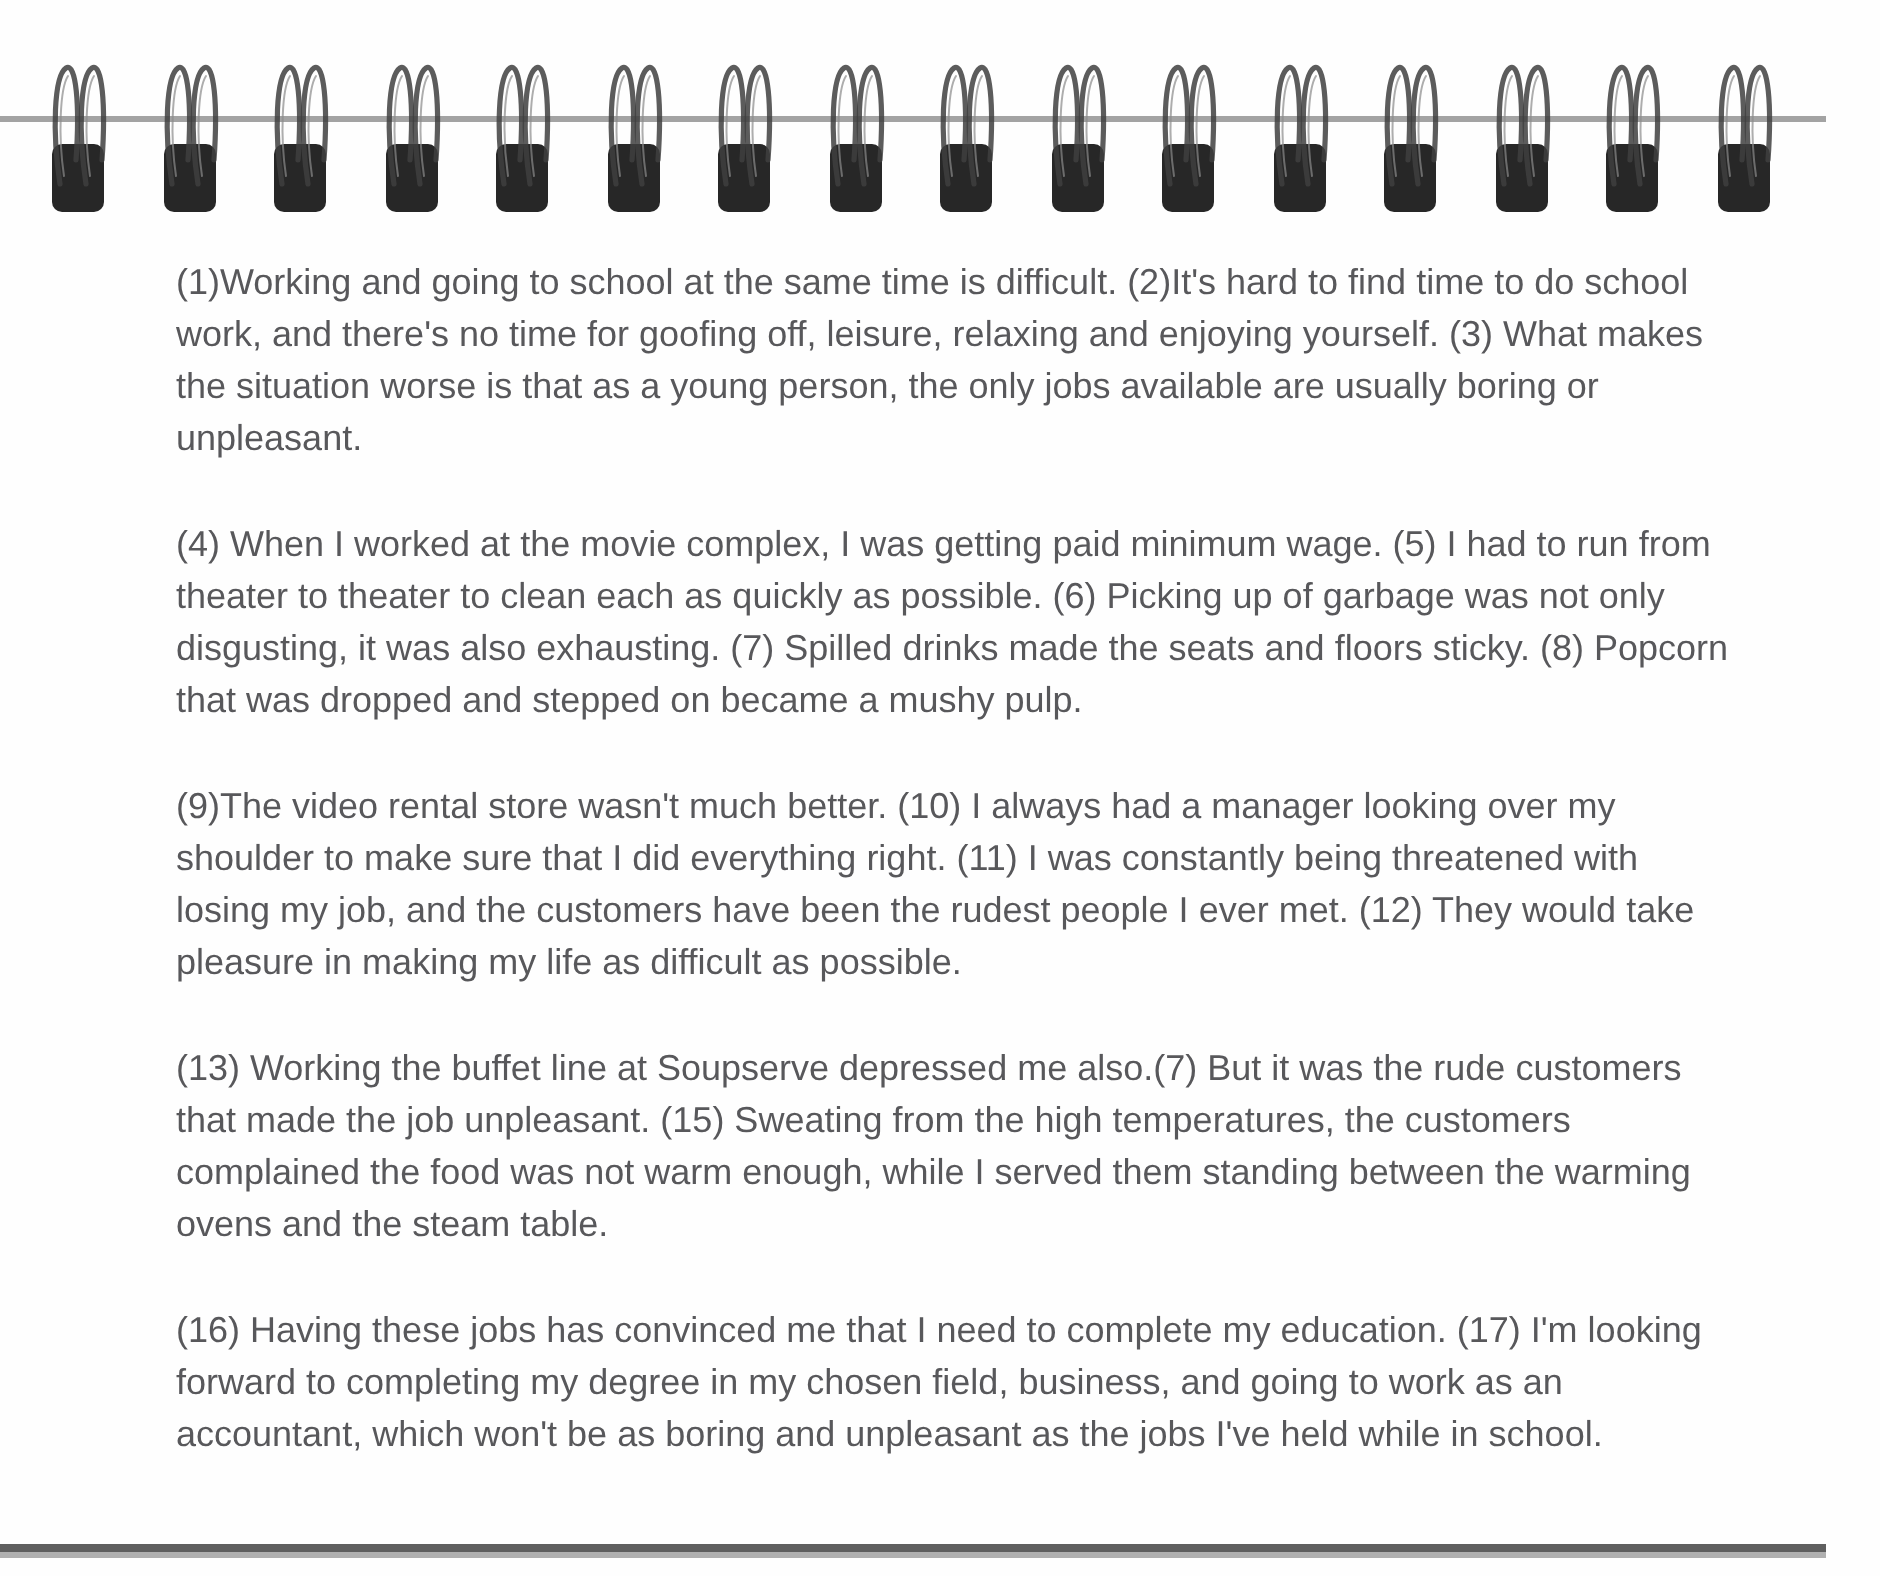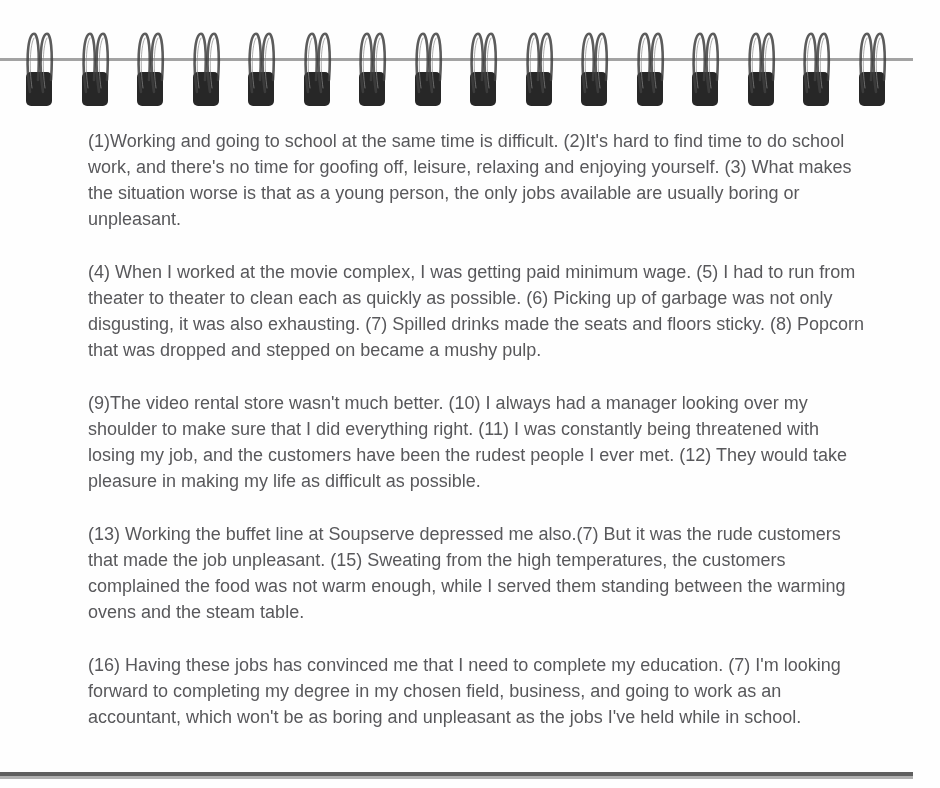--- a/index.html
+++ b/index.html
@@ -202,21 +202,21 @@
           <path d="M23,58 C20,38 21,14 25,8" fill="none" stroke="#8a8a8a" stroke-width="1" stroke-linecap="round" opacity="0.7"></path>
         </svg>
       </div>
   </div>
 
   <div class="content">
     <p>(1)Working and going to school at the same time is difficult. (2)It's hard to find time to do school work, and there's no time for goofing off, leisure, relaxing and enjoying yourself. (3) What makes the situation worse is that as a young person, the only jobs available are usually boring or unpleasant.</p>
     <p>(4) When I worked at the movie complex, I was getting paid minimum wage. (5) I had to run from theater to theater to clean each as quickly as possible. (6) Picking up of garbage was not only disgusting, it was also exhausting. (7) Spilled drinks made the seats and floors sticky. (8) Popcorn that was dropped and stepped on became a mushy pulp.</p>
     <p>(9)The video rental store wasn't much better. (10) I always had a manager looking over my shoulder to make sure that I did everything right. (11) I was constantly being threatened with losing my job, and the customers have been the rudest people I ever met. (12) They would take pleasure in making my life as difficult as possible.</p>
     <p>(13) Working the buffet line at Soupserve depressed me also.(7) But it was the rude customers that made the job unpleasant. (15) Sweating from the high temperatures, the customers complained the food was not warm enough, while I served them standing between the warming ovens and the steam table.</p>
-    <p>(16) Having these jobs has convinced me that I need to complete my education. (7) I'm looking forward to completing my degree in my chosen field, business, and going to work as an accountant, which won't be as boring and unpleasant as the jobs I've held while in school.</p>
+    <p>(16) Having these jobs has convinced me that I need to complete my education. (17) I'm looking forward to completing my degree in my chosen field, business, and going to work as an accountant, which won't be as boring and unpleasant as the jobs I've held while in school.</p>
   </div>
 
   <div class="page-edge">
     <div class="edge-dark"></div>
     <div class="edge-light"></div>
   </div>
 
 </div>
 
 </body></html>

